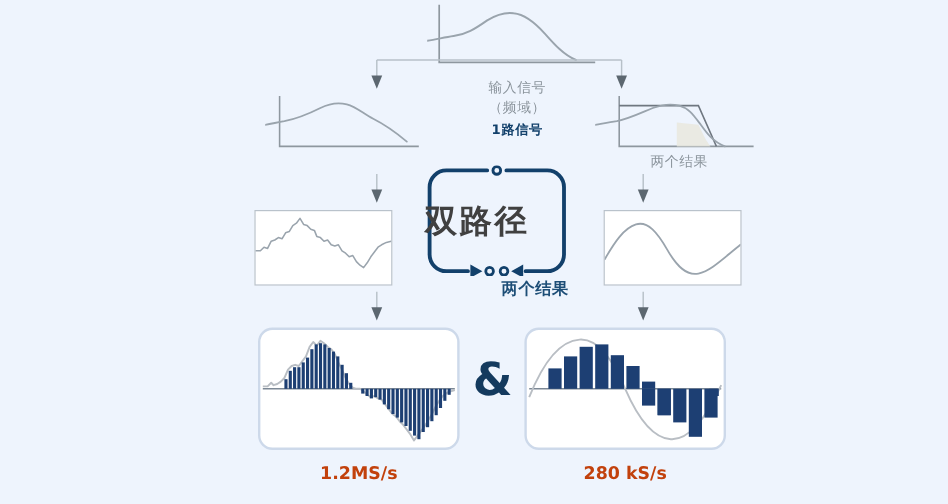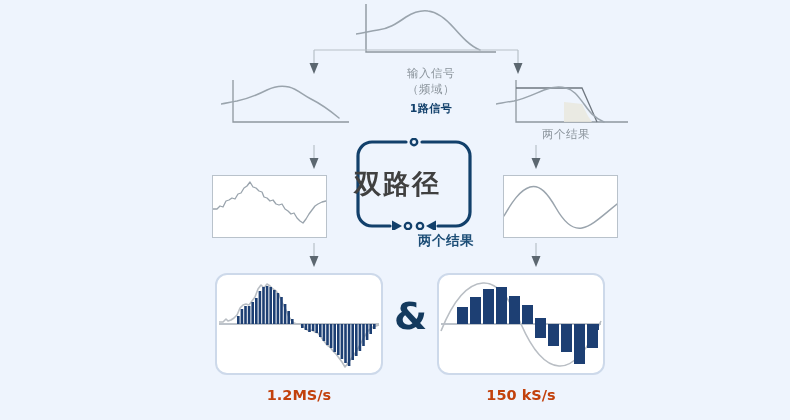--- a/index.html
+++ b/index.html
@@ -271,15 +271,15 @@
         <rect x="122" y="49" width="11" height="28"></rect>
         <rect x="135" y="49" width="11" height="40"></rect>
         <rect x="148" y="49" width="11" height="24"></rect>
       </g>
       <g fill="#1d3f73">
         <rect x="109" y="49" width="11" height="22"></rect>
         <rect x="152" y="49" width="8" height="6"></rect>
       </g>
     </svg>
   </div>
-  <div class="rate" style="left:421px;top:387px;width:168px;">150 kS/s</div>
+  <div class="rate" style="left:421px;top:387px;width:168px;">280 kS/s</div>
 
 </div>
 
 </body></html>

